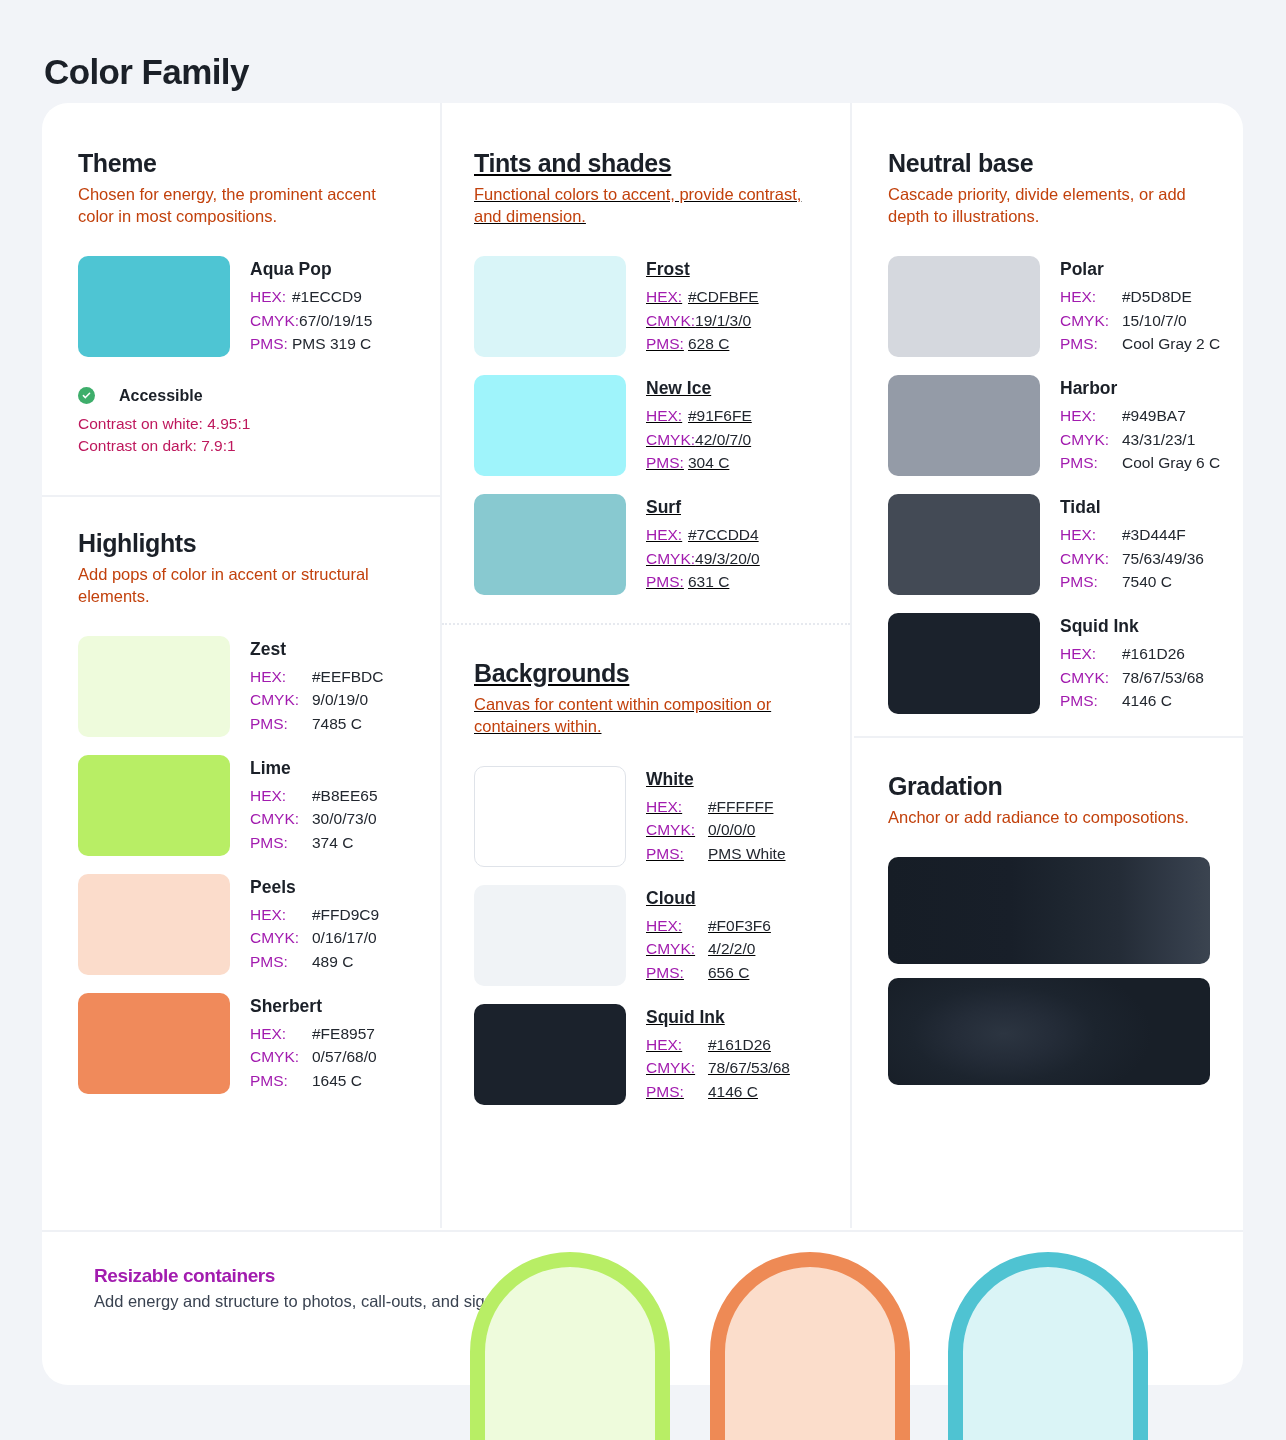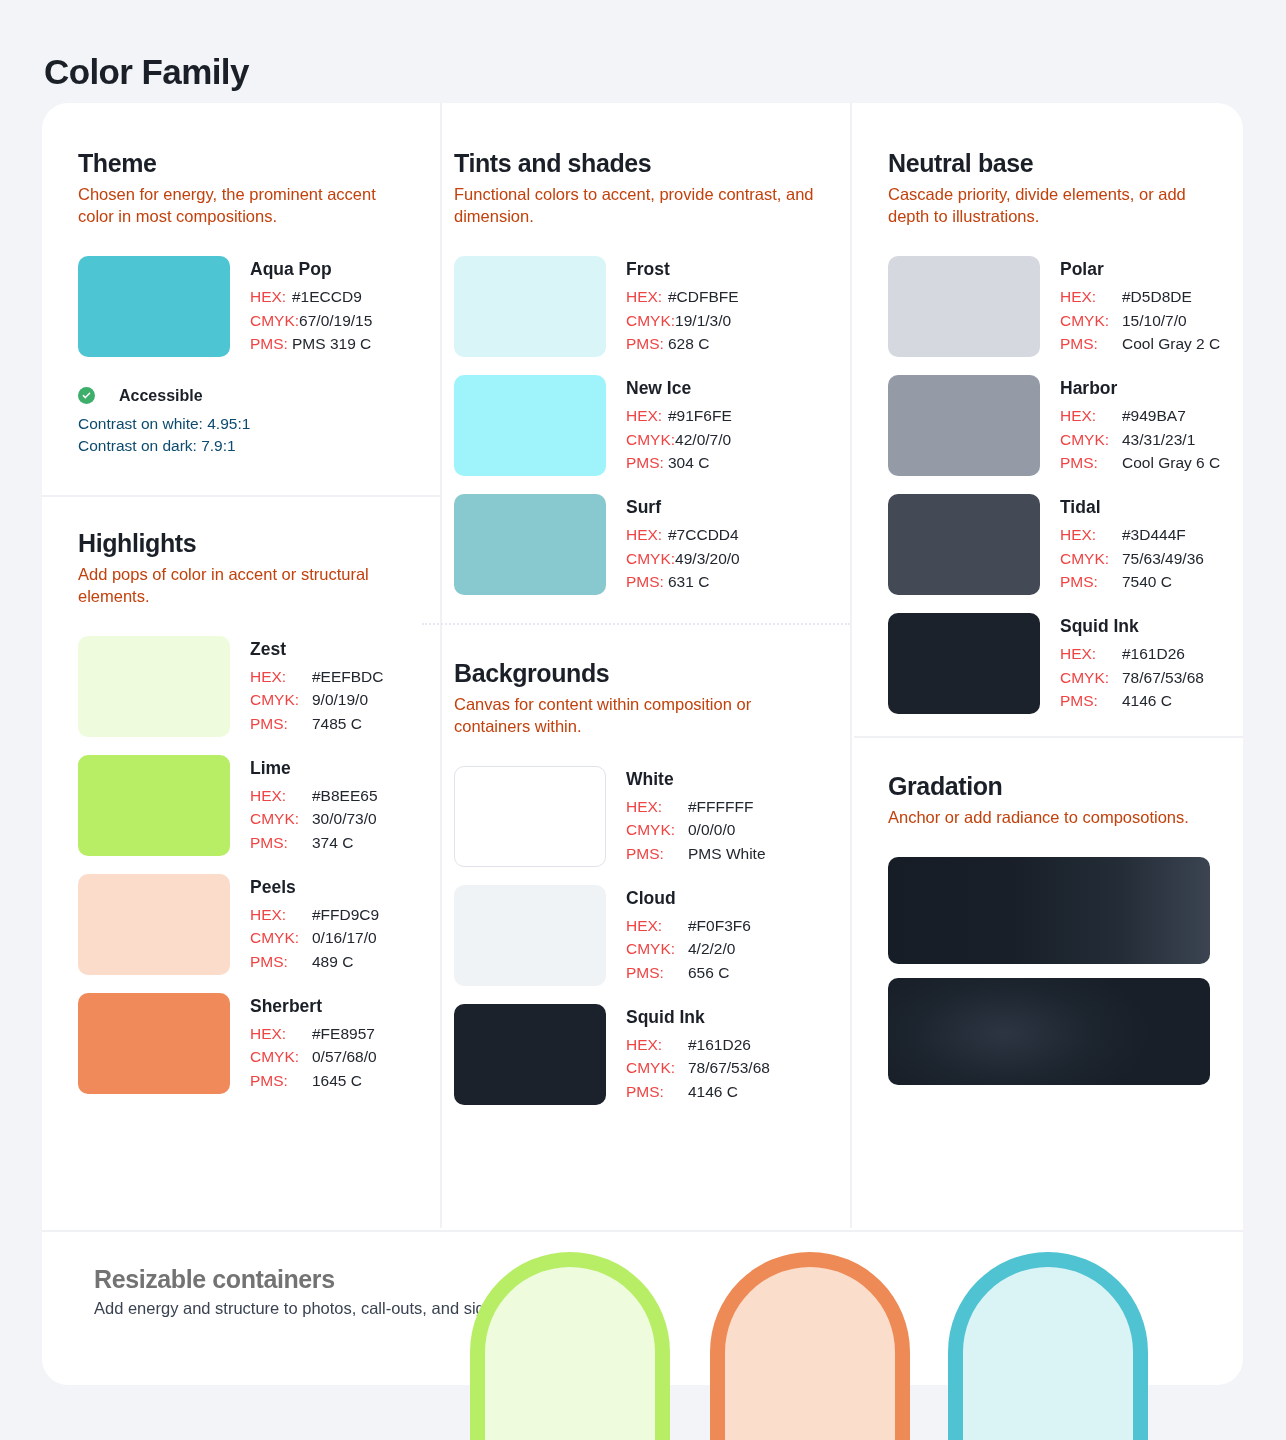--- a/index.html
+++ b/index.html
@@ -46,21 +46,21 @@
   }
   .col {
     position: relative;
     height: 100%;
   }
   .col-left   { width: 398px; }
   .col-mid    { width: 410px; border-left: 2px solid #EFF1F5; }
   .col-right  { width: 393px; border-left: 2px solid #EFF1F5; }
 
   .col-inner { padding: 46px 34px 0 36px; }
-  .col-mid .col-inner  { padding-left: 12px; }
+  .col-mid .col-inner  { padding-left: 32px; text-decoration: underline; }
   .col-right .col-inner { }
 
   
   .sec-title {
     font-size: 25px;
     font-weight: bold;
     color: #1B2028;
     letter-spacing: -0.4px;
     margin-bottom: 6px;
   }
@@ -95,21 +95,21 @@
     font-weight: bold;
     color: #1B2028;
     margin-bottom: 5px;
   }
   .spec {
     display: flex;
     font-size: 15.5px;
     line-height: 1.53;
     white-space: nowrap;
   }
-  .spec-label { color: #ef4444; flex: 0 0 auto; }
+  .spec-label { color: #a21caf; flex: 0 0 auto; }
   .spec-value { color: #22272F; }
 
   
   .w-narrow .spec-label { min-width: 42px; }
   .w-wide   .spec-label { min-width: 62px; }
 
   
   .accessible-row {
     display: flex;
     align-items: center;
@@ -124,21 +124,21 @@
     flex: 0 0 auto;
   }
   .check-icon svg { display: block; }
   .accessible-label {
     font-size: 16px;
     font-weight: bold;
     color: #1B2028;
   }
   .contrast-line {
     font-size: 15.5px;
-    color: #0c4a6e;
+    color: #be185d;
     line-height: 1.42;
   }
 
   
   .hr-solid {
     height: 2px;
     background: #EFF1F5;
     margin: 0 -34px 0 -36px;
   }
   .hr-dotted {
@@ -172,23 +172,23 @@
     border-top: 2px solid #EFF1F5;
     overflow: visible;
   }
   .bottom-text {
     position: absolute;
     left: 52px;
     top: 33px;
     width: 420px;
   }
   .bottom-title {
-    font-size: 25px;
+    font-size: 19px;
     font-weight: bold;
-    color: #737373;
+    color: #a21caf;
     letter-spacing: -0.4px;
     margin-bottom: 4px;
   }
   .bottom-desc {
     font-size: 16.5px;
     line-height: 1.3;
     color: #3A4351;
   }
 
   .arches {

